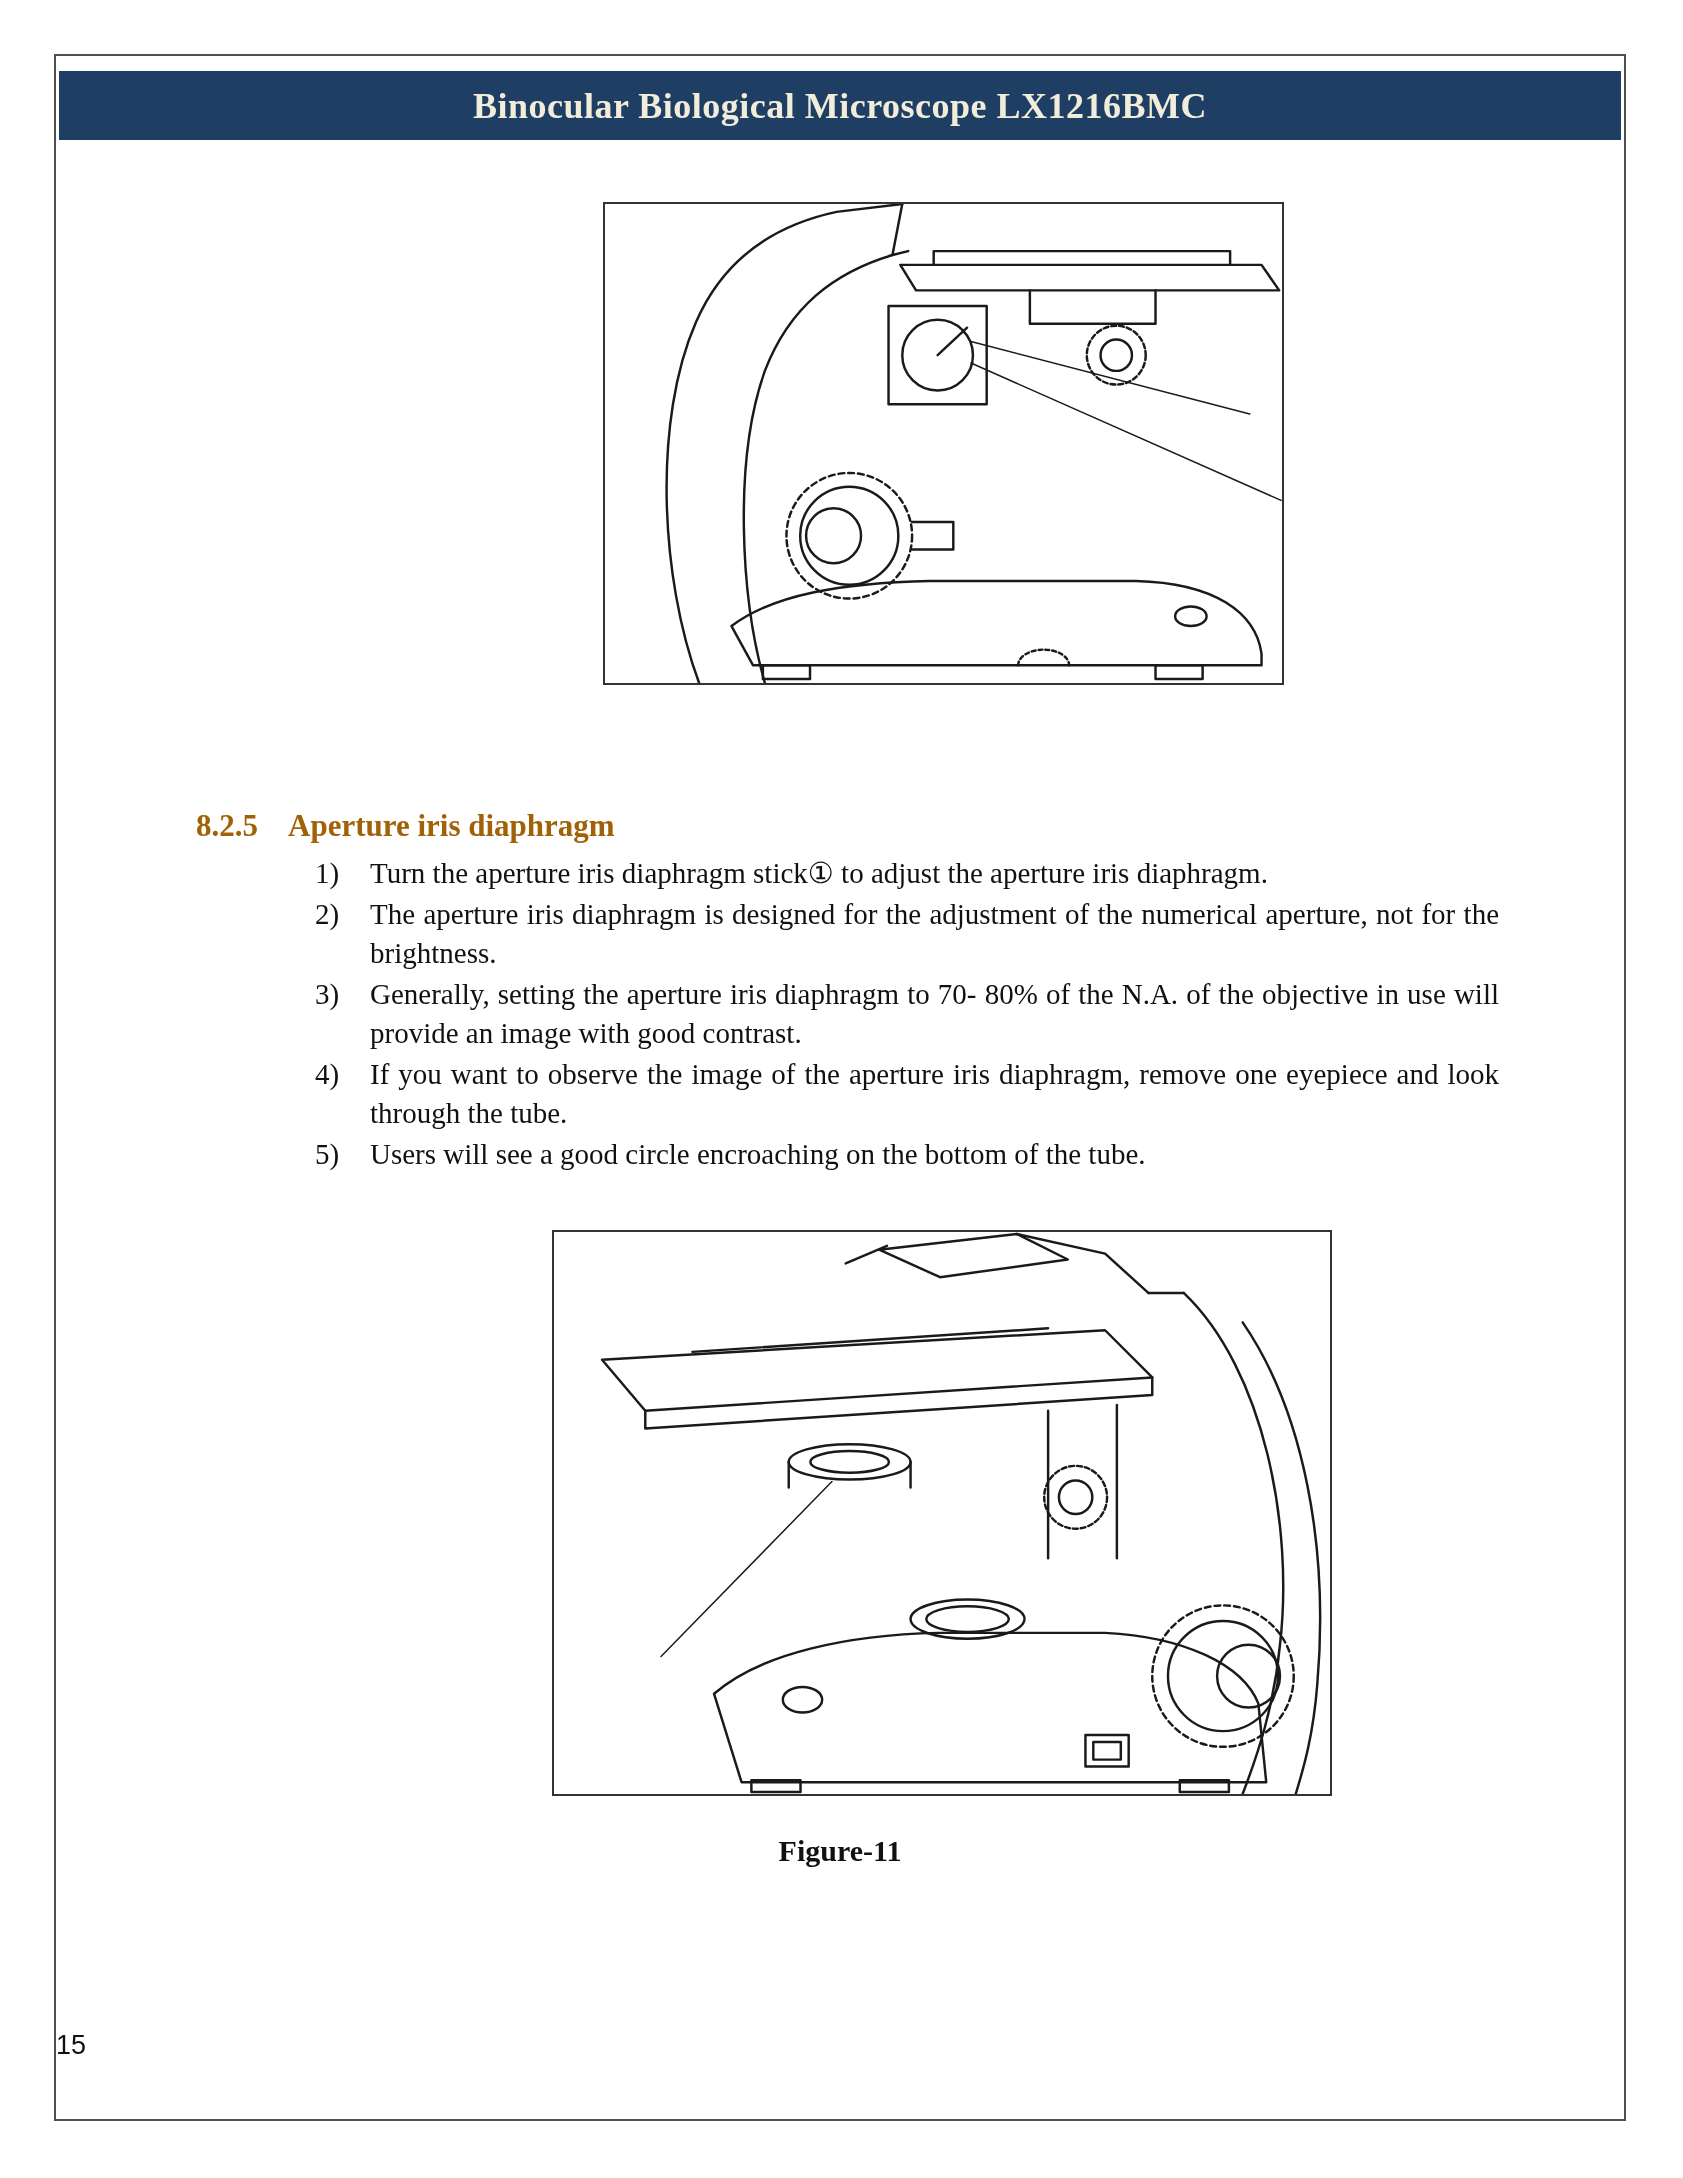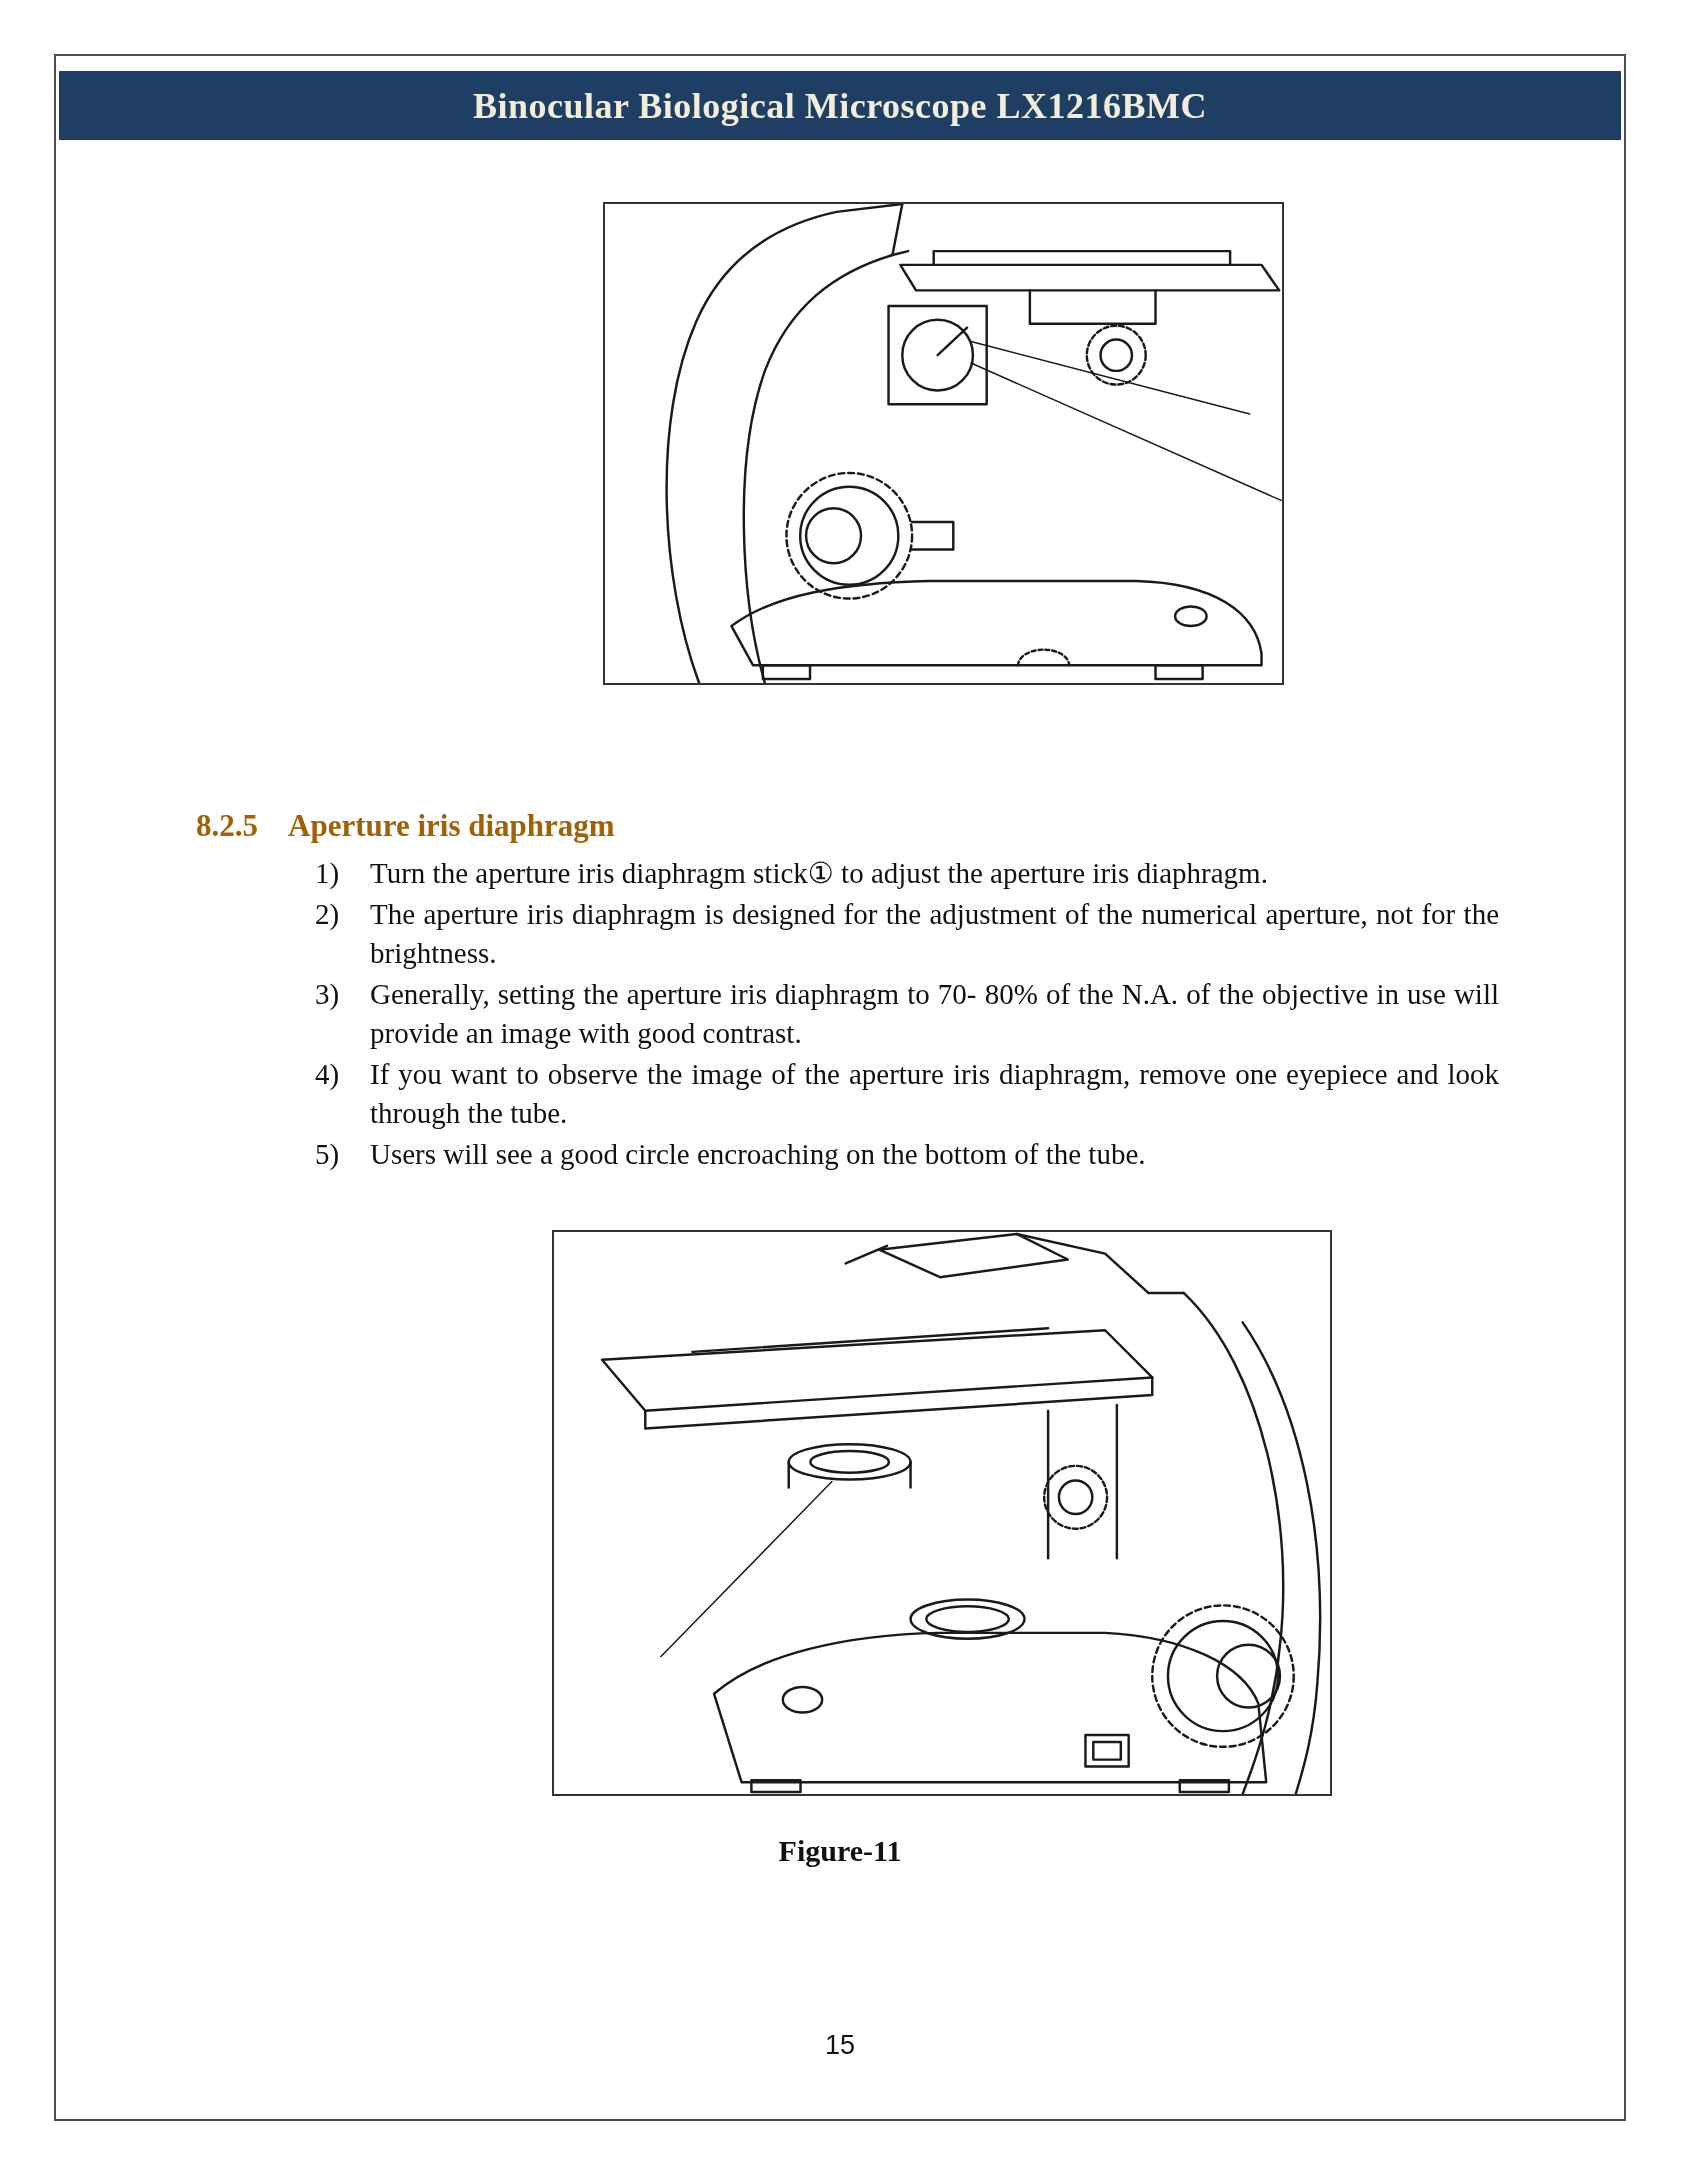--- a/index.html
+++ b/index.html
@@ -37,21 +37,21 @@
   }
   .list {
     position:absolute; left:259px; top:798px; width:1184px;
     font-size:29px; line-height:39px; color:#111;
   }
   .list-item { display:flex; margin-bottom:2px; }
   .item-num { width:55px; flex:0 0 55px; }
   .item-text { flex:1; text-align:justify; }
   .page-number {
     position:absolute; left:0; top:1974px; width:100%;
-    text-align:center; font-size:27px; color:#111;
+    text-align:left; font-size:27px; color:#111;
     font-family:"Liberation Sans", sans-serif;
   }
   svg.drawing { width:100%; height:100%; }
 </style>
 </head>
 <body>
 
 <div class="frame">
 
   <div class="header-bar">

